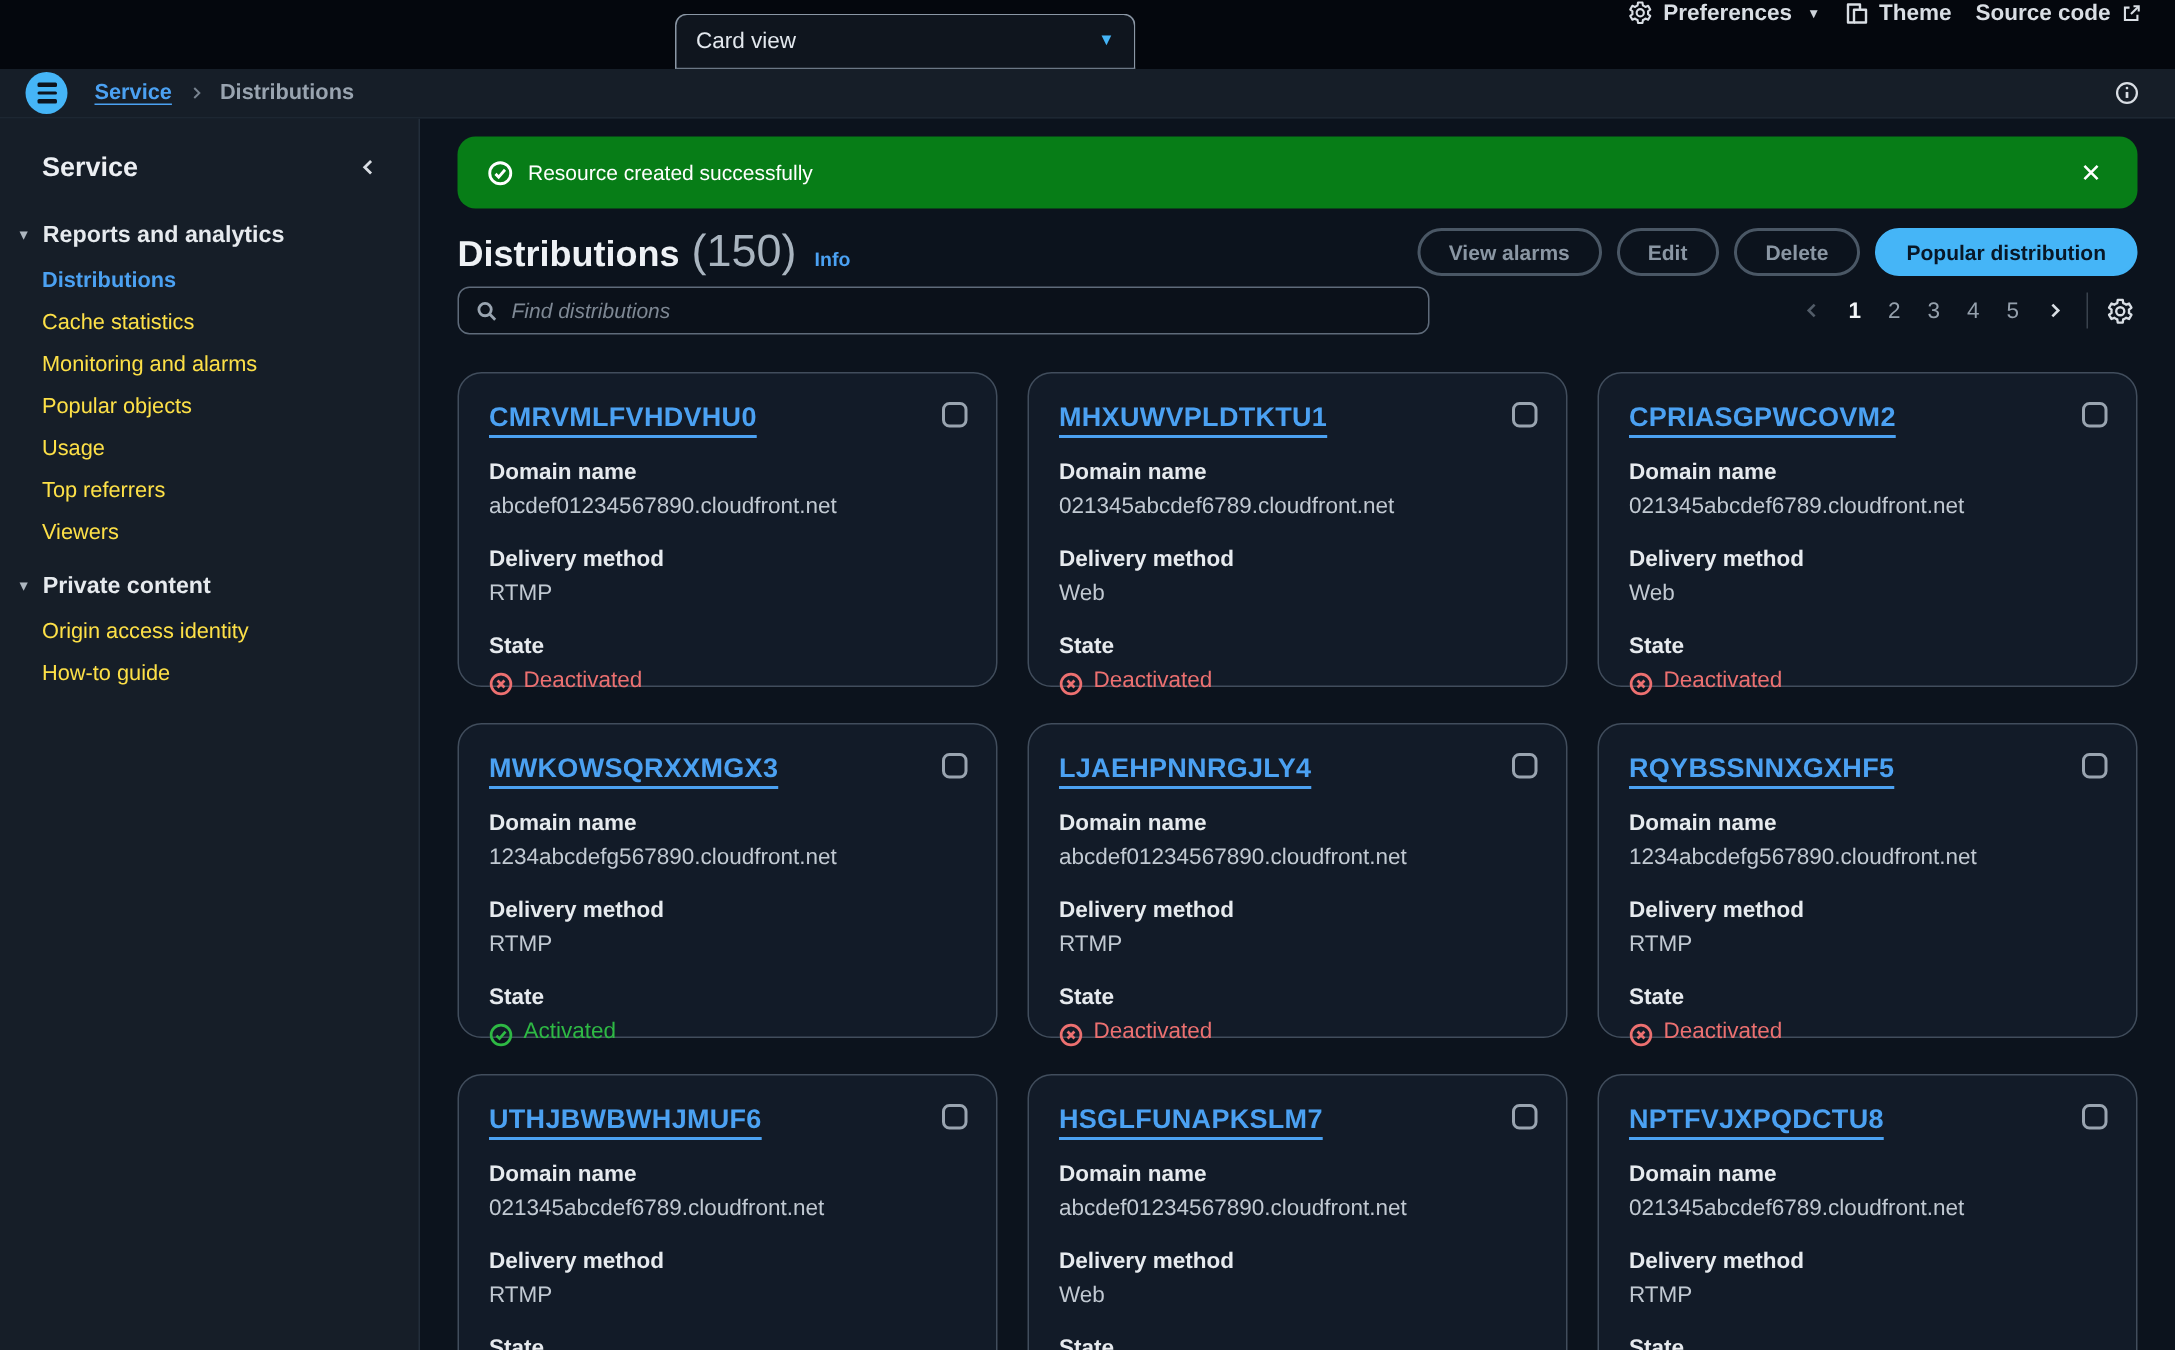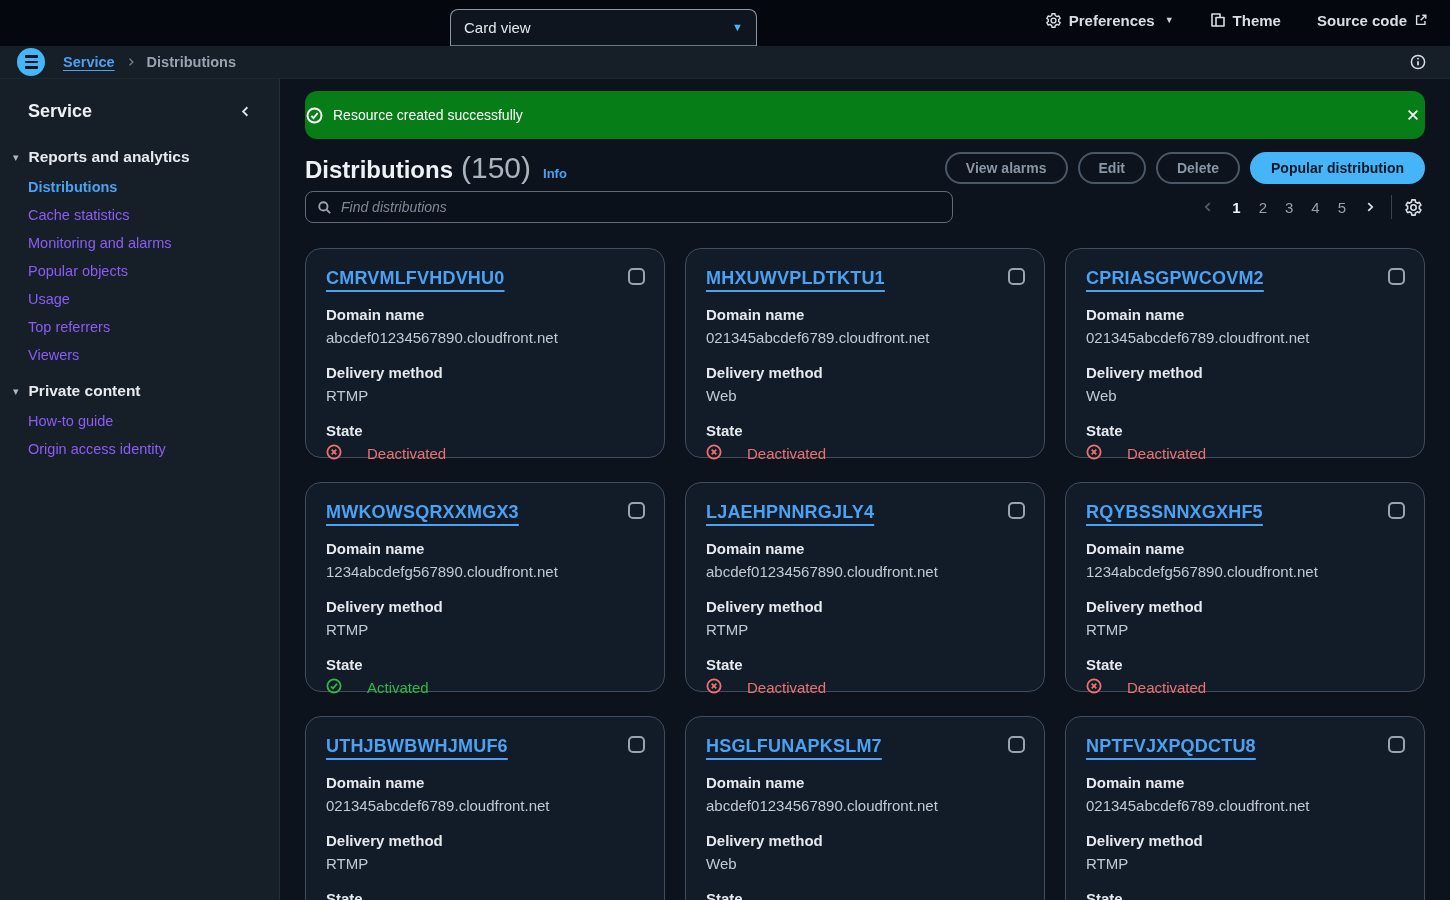--- a/index.html
+++ b/index.html
@@ -17,21 +17,21 @@
   .view-select {
     position:absolute; left:450px; top:9px; width:307px; height:37px;
     border:1px solid #8b97a5; border-bottom-color:#6b7785;
     border-radius:8px 8px 0 0; background:#0f151e;
     display:flex; align-items:center; padding:0 13px; cursor:pointer;justify-content:flex-end;
   }
   .view-select .sel-label { color:#e3e8ee; font-size:15px; }
   .view-select .sel-caret { margin-left:auto; color:var(--primary,#45b5f7); font-size:11px; line-height:1; }
   .top-utils {
     position:absolute; right:22px; top:0; height:40px;
-    display:flex; align-items:center; gap:36px;
+    display:flex; align-items:flex-start; gap:16px;
     color:#d9dee4; font-size:15px; font-weight:700;
   }
   .util { display:flex; align-items:center; gap:7px; cursor:pointer; }
   .util .caret { font-size:9px; color:#cdd3da; margin-left:3px; }
 
   
   .crumb-bar {
     height:33px; background:#161e28; border-bottom:1px solid #1d2732;
     display:flex; align-items:center; padding:0 17px; position:relative;
   }
@@ -52,30 +52,30 @@
   
   .sidebar { width:280px; background:#161e28; border-right:1px solid #232e3b; padding:20px 0 0 0; flex-shrink:0; }
   .side-head { display:flex; align-items:center; padding:0 26px 0 28px; }
   .side-title { color:#eceff3; font-size:18px; font-weight:700; line-height:24px; }
   .side-collapse { margin-left:auto; color:#d9dee4; cursor:pointer; }
   .side-section { margin-top:24px; }
   .sec-head { display:flex; align-items:center; gap:10px; padding-left:13px; cursor:pointer; }
   .sec-caret { color:#aeb7c0; font-size:11px; line-height:1; }
   .sec-label { color:#e6eaee; font-size:15.5px; font-weight:700; line-height:20px; }
   .nav-list { margin-top:6px; }
-  .nav-item { height:28px; display:flex; align-items:center; padding-left:28px; font-size:14.5px; color:#8b5cf6; cursor:pointer; }
+  .nav-item { height:28px; display:flex; align-items:center; padding-left:28px; font-size:14.5px; color:#fde047; cursor:pointer; }
   .nav-item.active { color:var(--accent,#4ba1f2); font-weight:700; }
   .side-section + .side-section { margin-top:12px; }
 
   
   .content { flex:1; background:var(--bg-main,#0c131d); padding:12px 25px 0 25px; overflow:hidden; }
 
   .flash {
     height:48px; border-radius:12px; background:var(--flash-green,#077d17);
-    display:flex; align-items:center; gap:10px; padding:0 1px; color:#fff; font-size:14px;
+    display:flex; align-items:center; gap:10px; padding:0 20px; color:#fff; font-size:14px;
   }
   .flash-close { margin-left:auto; color:#fff; cursor:pointer; padding:4px; }
 
   .page-header { display:flex; align-items:center; margin-top:12px; height:34px; }
   .title-group { display:flex; align-items:baseline; gap:8px; }
   .page-title { color:#eef1f5; font-size:24px; font-weight:700; }
   .page-count { color:#a9b4bf; font-size:30px; font-weight:400; }
   .info-link { color:var(--accent,#4ba1f2); font-size:13px; font-weight:700; cursor:pointer; margin-left:4px; }
   .header-btns { margin-left:auto; display:flex; gap:10px; align-items:center; }
   .btn {
@@ -118,21 +118,21 @@
     cursor:pointer; margin-bottom:16px; letter-spacing:.2px;
   }
   .card-check {
     position:absolute; top:19px; right:19px; width:17px; height:17px;
     border:2px solid #99a4b0; border-radius:5px; cursor:pointer; background:transparent;
   }
   .field { margin-top:15px; }
   .field:first-of-type { margin-top:0; }
   .f-label { color:#e6eaee; font-size:15px; font-weight:700; line-height:20px; }
   .f-value { color:#c1c9d2; font-size:15px; line-height:20px; margin-top:3px; }
-  .state-line { display:flex; align-items:flex-start; gap:25px; margin-top:3px; font-size:15px; line-height:20px; }
+  .state-line { display:flex; align-items:flex-end; gap:7px; margin-top:3px; font-size:15px; line-height:20px; }
   .state-line.ok { color:var(--success,#2eb944); }
   .state-line.err { color:var(--error,#ec7070); }
 </style>
 </head>
 <body>
 
 <div class="top-strip">
   <div class="view-select">
     <span class="sel-label">Card view</span>
     <span class="sel-caret">▼</span>
@@ -240,25 +240,25 @@
 </div>
   </div>
 
   <div class="side-section">
     <div class="sec-head">
       <span class="sec-caret">▾</span>
       <span class="sec-label">Private content</span>
     </div>
     <div class="nav-list">
   <div class="nav-item">
+              <span>Origin access identity</span>
+            </div>
+
+  <div class="nav-item">
               <span>How-to guide</span>
-            </div>
-
-  <div class="nav-item">
-              <span>Origin access identity</span>
             </div>
 </div>
   </div>
 </div>
   </div>
 
   <div class="content">
 
     <div class="flash">
       <span>

